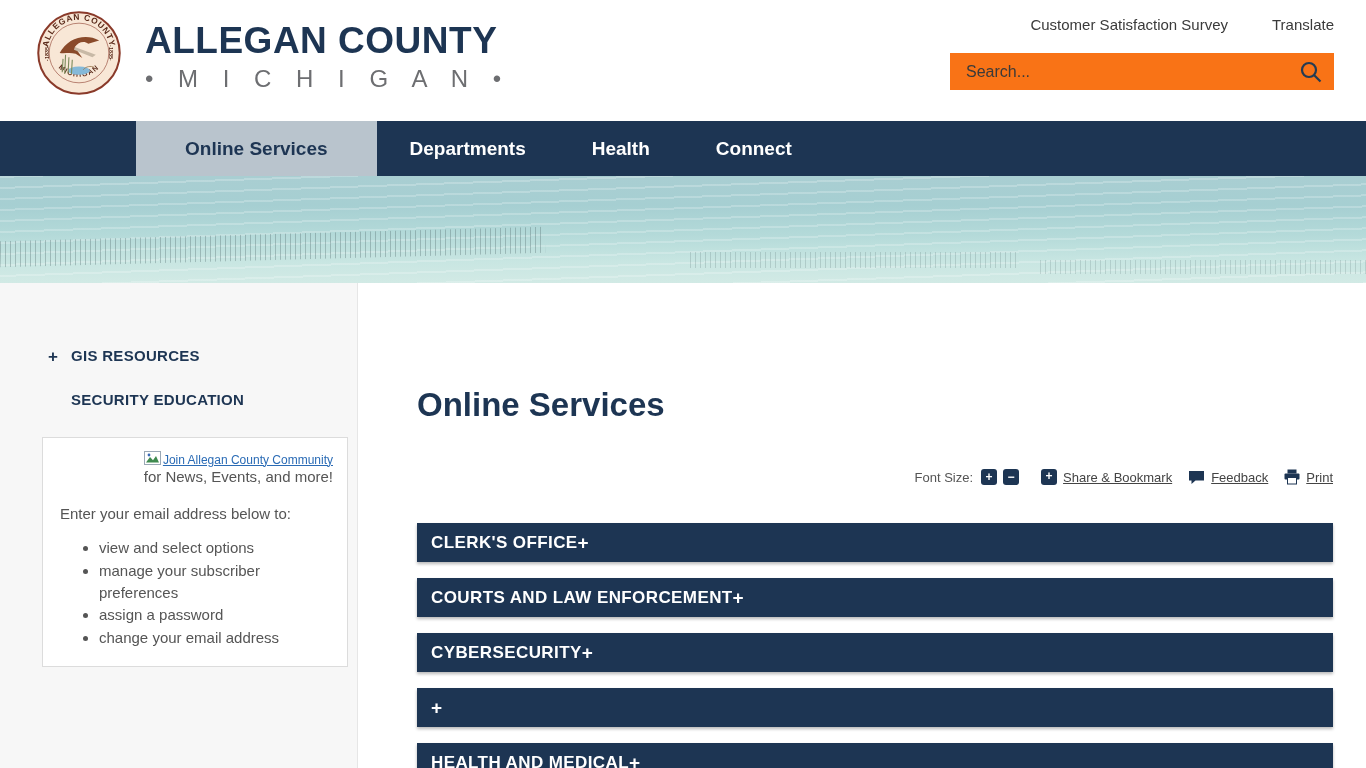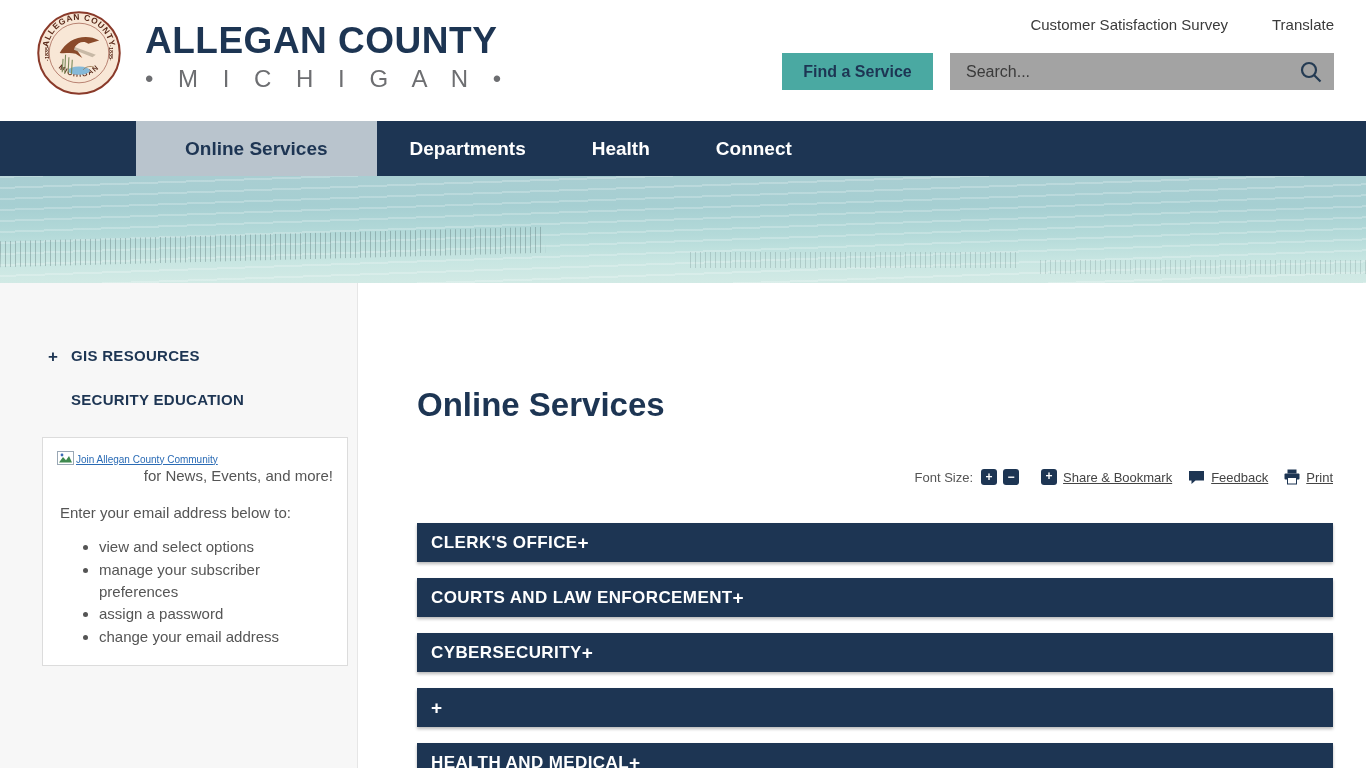--- a/index.html
+++ b/index.html
@@ -9,21 +9,21 @@
   
   .header { position:relative; height:121px; background:#fff; }
   .logo-seal { position:absolute; left:37px; top:11px; width:84px; height:84px; }
   .brand { position:absolute; left:145px; top:22px; }
   .brand-name { font-size:37px; font-weight:bold; color:#1d3553; letter-spacing:.5px; line-height:1.05; }
   .brand-sub { font-size:24px; color:#6d6e71; letter-spacing:9px; margin-top:4px; text-align:left; }
   .top-links { position:absolute; top:16px; right:32px; display:flex; gap:44px; font-size:15px; color:#3a3a3a; }
   .top-links a { color:#3a3a3a; text-decoration:none; cursor:pointer; }
   .find-service { position:absolute; left:782px; top:53px; width:151px; height:37px; background:#4aa9a2;
     color:#1d3553; font-weight:bold; font-size:16px; border:none; cursor:pointer; font-family:inherit; }
-  .search-wrap { position:absolute; left:950px; top:53px; width:384px; height:37px; background:#a3a3a3; }
+  .search-wrap { position:absolute; left:950px; top:53px; width:384px; height:37px; background:#f97316; }
   .search-wrap input { width:100%; height:100%; background:transparent; border:none; outline:none;
     padding:0 44px 0 16px; font-size:16px; color:#333; font-family:inherit; }
   .search-wrap input::placeholder { color:#3a3a3a; opacity:1; }
   .search-icon { position:absolute; right:10px; top:6px; cursor:pointer; }
 
   
   .nav { height:55px; background:#1d3553; display:flex; padding-left:136px; }
   .nav-item { display:block; line-height:55px; padding:0 33px; color:#fff; font-weight:bold;
     font-size:19px; text-decoration:none; cursor:pointer; white-space:nowrap; }
   .nav-item.active { background:#b9c4cd; color:#1d3553; padding:0 49px; }
@@ -42,21 +42,21 @@
   
   .content { display:flex; height:485px; }
   .sidebar { width:358px; background:#f7f7f7; border-right:1px solid #e6e6e6; }
   .side-nav { padding:64px 0 0 48px; }
   .side-item { display:flex; align-items:flex-start; margin-bottom:24px; font-size:15px; font-weight:bold;
     color:#1d3553; letter-spacing:.3px; text-decoration:none; cursor:pointer; }
   .side-plus { width:23px; font-size:17px; font-weight:bold; color:#1d3553; }
   .side-indent { padding-left:23px; }
 
   .subscribe { margin:29px 0 0 42px; width:306px; background:#fff; border:1px solid #dcdcdc; padding:13px 14px 16px; }
-  .join-row { display:flex; justify-content:flex-start; align-items:center; gap:1px; font-size:10px; }
+  .join-row { display:flex; justify-content:flex-end; align-items:center; gap:1px; font-size:12px; }
   .join-link { color:#2a6bb5; text-decoration:underline; cursor:pointer; }
   .broken-img { display:inline-block; margin-right:1px; }
   .sub-title { color:#1d3553; font-weight:bold; font-size:21px; text-align:center; line-height:1.2; margin:17px 6px 12px; }
   .sub-sub { color:#555; font-size:15px; text-align:right; margin-bottom:20px; }
   .sub-intro { color:#555; font-size:15px; margin-bottom:15px; padding-left:3px; }
   .sub-bullets { color:#555; font-size:15px; padding-left:42px; line-height:1.45; }
   .sub-bullets li { margin-bottom:1px; }
 
   .main { flex:1; background:#fff; position:relative; }
   .page-title { position:absolute; left:59px; top:103px; font-size:33px; font-weight:bold; color:#1d3553; }
@@ -109,21 +109,20 @@
   <div class="brand">
     <div class="brand-name">ALLEGAN COUNTY</div>
     <div class="brand-sub">• M I C H I G A N •</div>
   </div>
 
   <div class="top-links">
     <a>Customer Satisfaction Survey</a>
     <a>Translate</a>
   </div>
 
-  <button class="find-service">Find a Service</button>
 
   <div class="search-wrap">
     <input type="text" placeholder="Search..." style="">
     <span class="search-icon">
       <svg width="26" height="26" viewBox="0 0 26 26" fill="none" stroke="#243b53" stroke-width="2.2">
         <circle cx="11" cy="11" r="7"></circle>
           <line x1="16.2" y1="16.2" x2="22.5" y2="22.5"></line>
       </svg>
     </span>
   </div>

